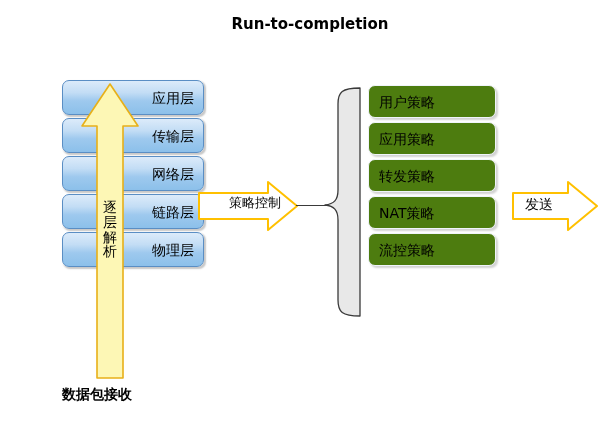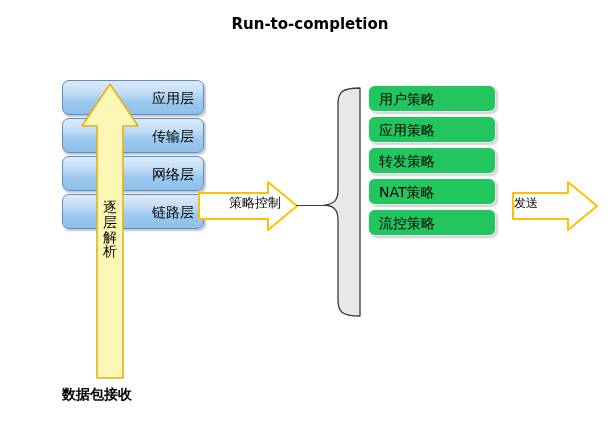--- a/index.html
+++ b/index.html
@@ -150,26 +150,26 @@
   
   .policy-list {
     position: absolute;
     left: 368px;
     top: 85px;
     width: 128px;
   }
   .policy-box {
     position: relative;
     width: 128px;
-    height: 27px;
+    height: 33px;
     margin-bottom: 4px;
     box-sizing: border-box;
     border: 1px solid #f0f4fa;
     border-radius: 7px;
-    background: #22c55e;
+    background: #4d7c0f;
     box-shadow: 2px 2px 2px rgba(0,0,0,0.18);
   }
   .policy-label {
     position: absolute;
     left: 10px;
     top: 50%;
     transform: translateY(-50%);
     font-size: 14px;
     line-height: 1;
     white-space: nowrap;
@@ -182,21 +182,22 @@
     top: 181px;
     width: 86px;
     height: 50px;
   }
   .send-arrow svg { display: block; }
   .send-arrow-text {
     position: absolute;
     left: 2px;
     top: 16px;
     width: 50px;
-    font-size: 12px;
+    text-align: center;
+    font-size: 14px;
     line-height: 1;
     white-space: nowrap;
   }
 </style>
 </head>
 <body>
 
 <div id="stage">
 
   <div class="title-block">
@@ -208,20 +209,23 @@
       <span class="osi-label">应用层</span>
     </div>
     <div class="osi-box">
       <span class="osi-label">传输层</span>
     </div>
     <div class="osi-box">
       <span class="osi-label">网络层</span>
     </div>
     <div class="osi-box">
       <span class="osi-label">链路层</span>
+    </div>
+    <div class="osi-box">
+      <span class="osi-label">物理层</span>
     </div>
   </div>
 
   <div class="vert-arrow">
     <svg width="62" height="298" viewBox="0 0 62 298" xmlns="http://www.w3.org/2000/svg">
       <polygon points="31,2 59,44 44,44 44,296 18,296 18,44 3,44" fill="#fdf7b5" stroke="#e8b018" stroke-width="1.6" stroke-linejoin="round"></polygon>
     </svg>
     <div class="vert-arrow-text">
       <span>逐</span>
       <span>层</span>

